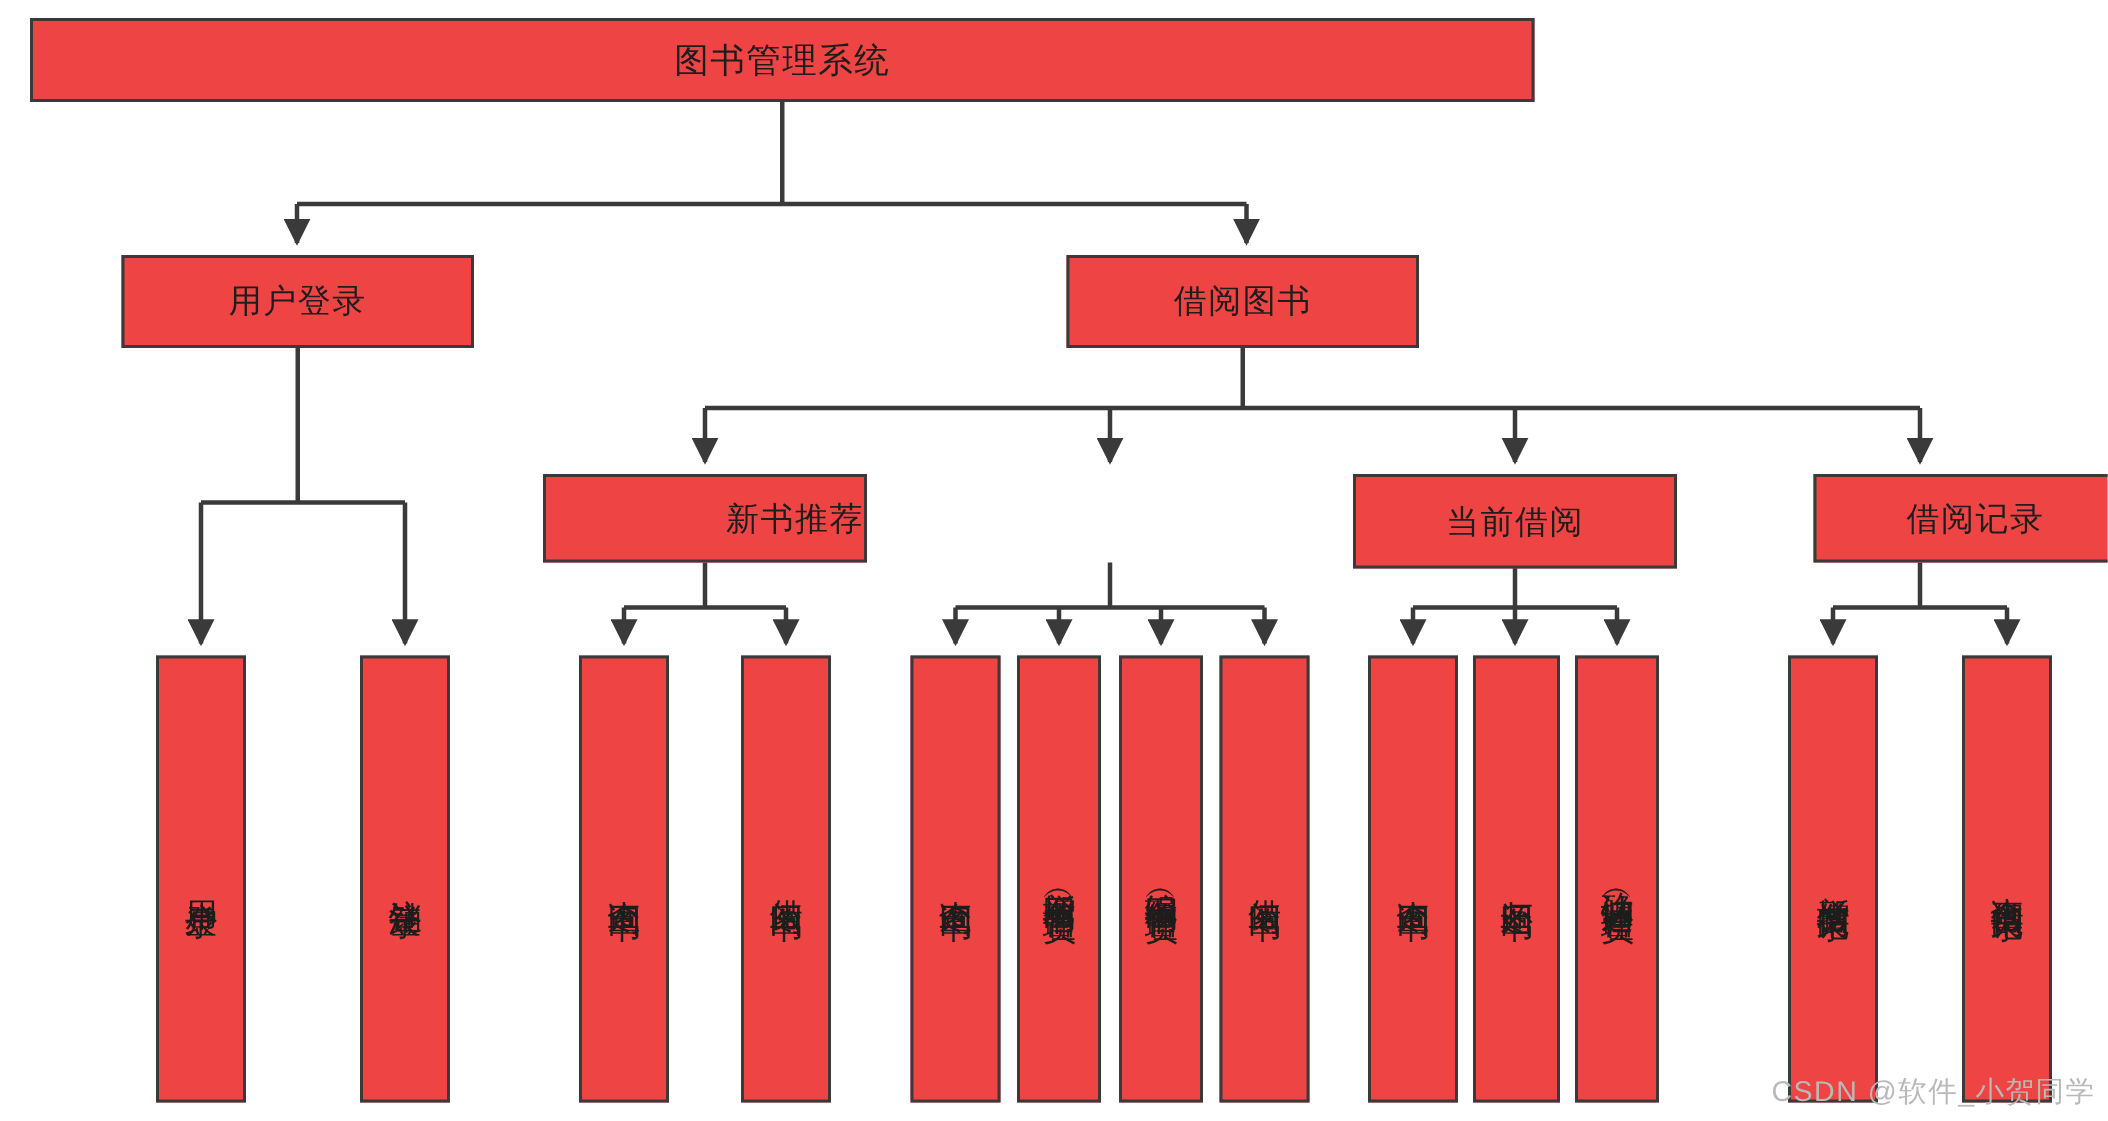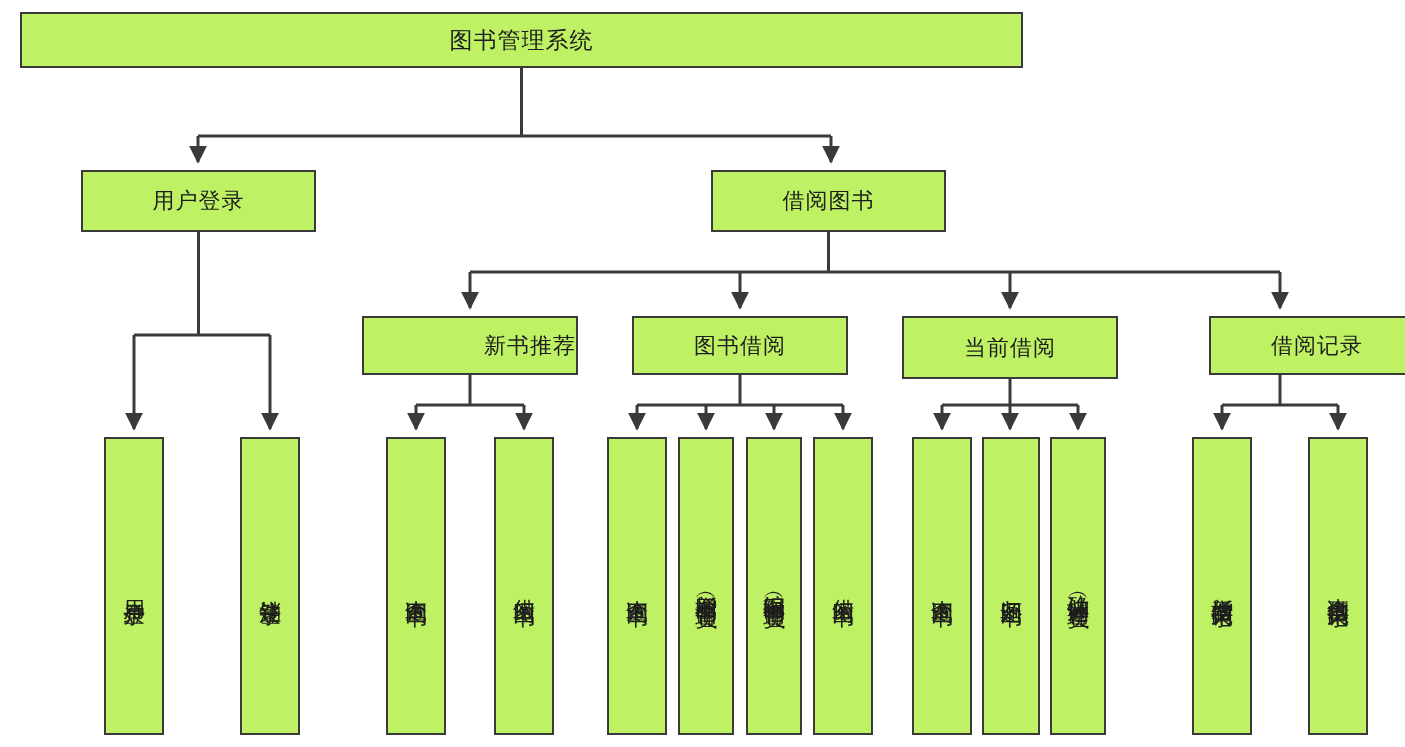--- a/index.html
+++ b/index.html
@@ -1,21 +1,21 @@
 <!DOCTYPE html>
 <html><head>
 <meta charset="utf-8">
 <title>图书管理系统功能结构图</title>
 <style>
   html,body{margin:0;padding:0;background:#ffffff;}
   body{width:1405px;height:747px;overflow:hidden;
        font-family:"Liberation Sans","DejaVu Sans",sans-serif;}
   #canvas{position:relative;width:1405px;height:747px;background:#fff;}
   svg.wires{position:absolute;left:0;top:0;width:1405px;height:747px;}
-  .node{position:absolute;box-sizing:border-box;background:#bef264;
+  .node{position:absolute;box-sizing:border-box;background:#ef4444;
         border:2.5px solid #3a3a3a;display:flex;align-items:center;
         justify-content:center;color:#1d1d1d;}
   .node.horiz{font-size:22px;letter-spacing:1px;}
   .node.vert{writing-mode:vertical-rl;text-orientation:upright;
              font-size:22px;line-height:1.38;letter-spacing:2px;
              padding:12px 0;}
   .node.vert .txt{writing-mode:vertical-rl;text-orientation:upright;
                   white-space:nowrap;}
   .node.root{font-size:23px;}
   .watermark{position:absolute;right:8px;bottom:6px;font-size:19px;
@@ -84,23 +84,20 @@
   <div class="node horiz" style="left:81px;top:170px;width:235px;height:62px;">
     <span>用户登录</span>
   </div>
   <div class="node horiz" style="left:711px;top:170px;width:235px;height:62px;">
     <span>借阅图书</span>
   </div>
 
   <div class="node horiz" style="left:362px;top:316px;width:216px;height:59px;justify-content:flex-end;">
     <span>新书推荐</span>
   </div>
-  <div class="node horiz" style="left:632px;top:316px;width:216px;height:59px;">
-    <span>图书借阅</span>
-  </div>
   <div class="node horiz" style="left:902px;top:316px;width:216px;height:63px;justify-content:center;">
     <span>当前借阅</span>
   </div>
   <div class="node horiz" style="left:1172px;top:316px;width:216px;height:59px;margin-left:37px;">
     <span>借阅记录</span>
   </div>
 
   <div class="node vert" style="left:104px;top:437px;width:60px;height:298px;">
     <span class="txt">用户登录</span>
   </div>
@@ -138,14 +135,15 @@
     <span class="txt">确认归还（管理员）</span>
   </div>
 
   <div class="node vert" style="left:1192px;top:437px;width:60px;height:298px;">
     <span class="txt">新增借阅记录</span>
   </div>
   <div class="node vert" style="left:1308px;top:437px;width:60px;height:298px;">
     <span class="txt">查询借阅记录</span>
   </div>
 
+  <div class="watermark">CSDN @软件_小贺同学</div>
 
 </div>
 
 </body></html>

